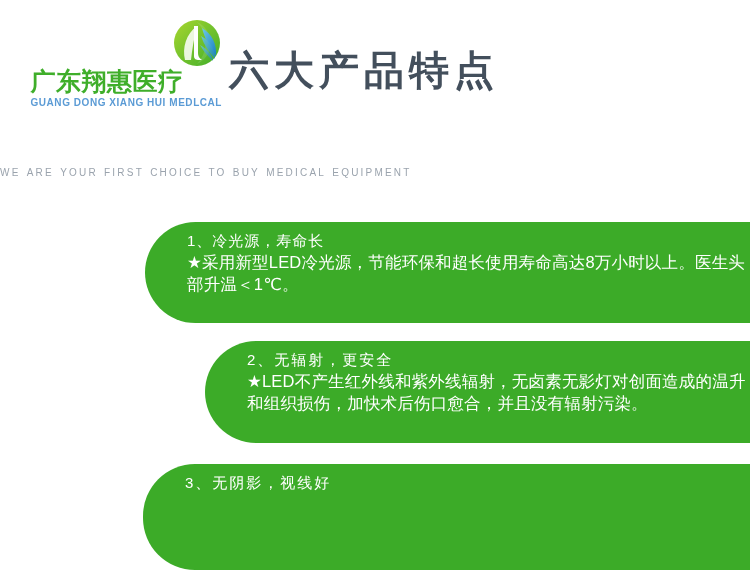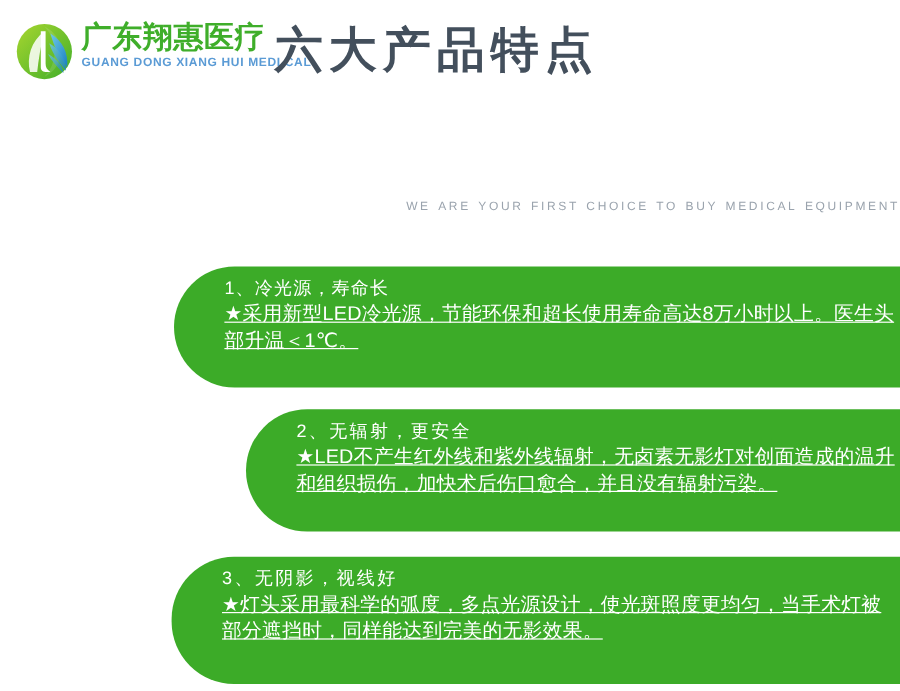--- a/index.html
+++ b/index.html
@@ -19,21 +19,22 @@
   }
 
   
   #logo-block {
     position: absolute;
     left: 12px;
     top: 18px;
     width: 210px;
     height: 62px;
     display: flex;
-    align-items: flex-start;
+    align-items: flex-end;
+    flex-direction: column;
   }
   #logo-mark {
     position: relative;
     width: 50px;
     height: 50px;
     flex: 0 0 50px;
   }
   #logo-mark svg { display: block; }
   #logo-text {
     margin-left: 6px;
@@ -56,21 +57,21 @@
     color: #5b9bd5;
     letter-spacing: 0.55px;
     line-height: 1.1;
     white-space: nowrap;
   }
 
   
   #headline {
     position: absolute;
     left: 229px;
-    top: 20px;
+    top: 48px;
     font-size: 40px;
     font-weight: bold;
     color: #434f5c;
     letter-spacing: 5px;
     line-height: 1.1;
     white-space: nowrap;
   }
 
   
   #pill {
@@ -93,21 +94,21 @@
     line-height: 1;
     white-space: nowrap;
   }
 
   
   #tagline {
     position: absolute;
     left: 0;
     top: 163px;
     width: 750px;
-    text-align: right;
+    text-align: left;
     font-size: 14.5px;
     color: #9aa3ad;
     letter-spacing: 2.2px;
     font-variant: small-caps;
     text-transform: lowercase;
     white-space: nowrap;
   }
 
   
   .panel {
@@ -126,21 +127,20 @@
     letter-spacing: 1px;
     line-height: 1.32;
     white-space: nowrap;
   }
   .panel-body {
     font-size: 16.5px;
     color: #ffffff;
     line-height: 1.33;
     letter-spacing: 0.2px;
     margin-top: 1px;
-    text-decoration: underline;
   }
 
   #panel-1 { left: 145px; top: 222px; width: 605px; height: 101px; }
   #panel-2 { left: 205px; top: 341px; width: 545px; height: 102px; }
   #panel-3 { left: 143px; top: 464px; width: 607px; height: 106px; }
 
   #panel-2 .panel-title { letter-spacing: 2px; }
   #panel-3 .panel-title { letter-spacing: 2px; }
 </style>
 </head>
@@ -186,16 +186,15 @@
     <div class="panel-body">★采用新型LED冷光源，节能环保和超长使用寿命高达8万小时以上。医生头部升温＜1℃。</div>
   </div>
 
   <div id="panel-2" class="panel">
     <div class="panel-title">2、无辐射，更安全</div>
     <div class="panel-body">★LED不产生红外线和紫外线辐射，无卤素无影灯对创面造成的温升和组织损伤，加快术后伤口愈合，并且没有辐射污染。</div>
   </div>
 
   <div id="panel-3" class="panel">
     <div class="panel-title">3、无阴影，视线好</div>
-    <div class="panel-body">★灯头采用最科学的弧度，多点光源设计，使光斑照度更均匀，当手术灯被部分遮挡时，同样能达到完美的无影效果。</div>
   </div>
 
 </div>
 
 </body></html>

